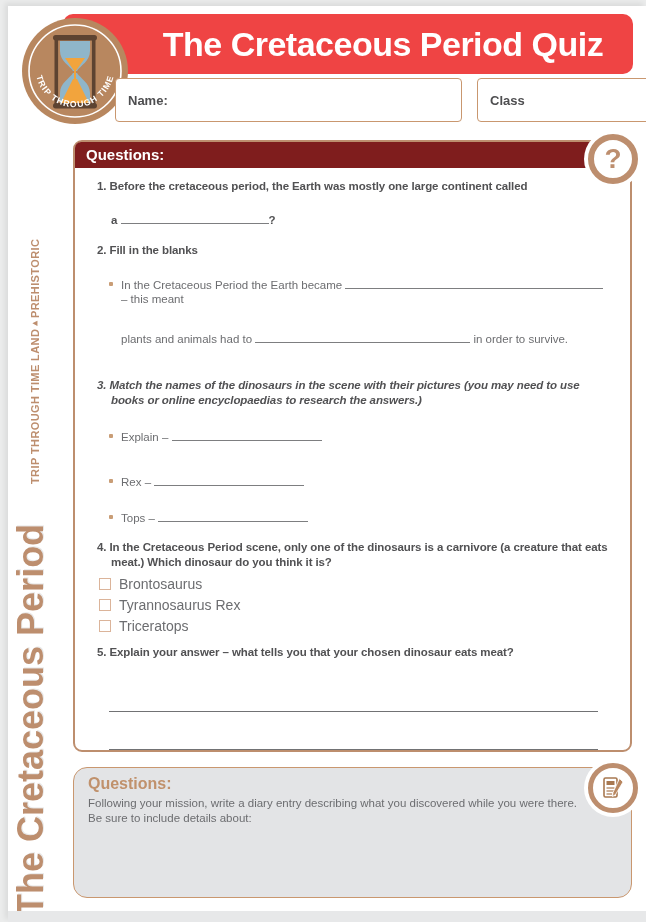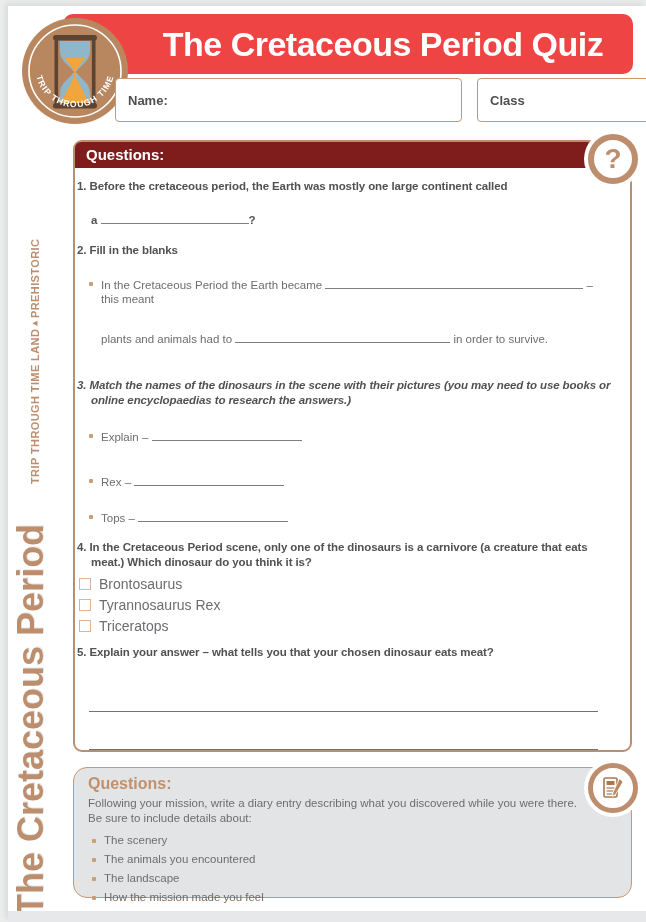--- a/index.html
+++ b/index.html
@@ -54,21 +54,21 @@
   .q-header{
     height:26px;line-height:26px;background:#7f1d1d;border-radius:6px 6px 0 0;
     color:#fff;font-weight:bold;font-size:15px;padding-left:11px;
   }
   .q-badge{
     position:absolute;left:513px;top:-8px;width:38px;height:38px;border-radius:50%;
     background:#fff;border:6px solid #bd8e6e;box-shadow:0 0 0 4px #ffffff;
     display:flex;align-items:center;justify-content:center;
   }
   .q-badge span{color:#bd8e6e;font-size:28px;font-weight:bold;line-height:1;}
-  .q-content{padding:4px 18px 0 2px;}
+  .q-content{padding:4px 18px 0 22px;}
 
   .q{
     font-weight:bold;color:#515153;font-size:11.5px;line-height:14.5px;
     letter-spacing:-0.1px;padding-left:14px;text-indent:-14px;margin:0;
   }
   .blank{display:inline-block;border-bottom:1px solid #7d7e80;height:11px;vertical-align:baseline;}
   .b148{width:148px;} .b258{width:258px;} .b215{width:215px;} .b150{width:150px;}
 
   .answer-row{margin:18px 0 0 14px;font-weight:bold;color:#515153;font-size:11.5px;}
 
@@ -217,26 +217,20 @@
     <div class="rule" style="margin-top:37px;"></div>
 
     <div class="rule" style="margin-top:41px;"></div>
 
   </div>
 </div>
 
 <div class="assignment-box">
   <h2>Questions:</h2>
   <p>Following your mission, write a diary entry describing what you discovered while you were there. Be sure to include details about:</p>
-  <ul>
-    <li><span class="dot"></span><span>The scenery</span></li>
-    <li><span class="dot"></span><span>The animals you encountered</span></li>
-    <li><span class="dot"></span><span>The landscape</span></li>
-    <li><span class="dot"></span><span>How the mission made you feel</span></li>
-  </ul>
 </div>
 
 <div class="a-badge">
   <svg width="26" height="26" viewBox="0 0 26 26">
     <rect x="4" y="3" width="13" height="19" rx="1.5" fill="#ffffff" stroke="#a87850" stroke-width="1.6"></rect>
     <rect x="6.5" y="6" width="8" height="4" fill="#a87850"></rect>
     <line x1="6.5" y1="13" x2="14.5" y2="13" stroke="#a87850" stroke-width="1.2"></line>
     <line x1="6.5" y1="16" x2="14.5" y2="16" stroke="#a87850" stroke-width="1.2"></line>
     <line x1="6.5" y1="19" x2="12" y2="19" stroke="#a87850" stroke-width="1.2"></line>
     <path d="M19.5 3.5 L23 7 L15.5 19.5 L12.5 21.5 L13 17.5 Z" fill="#b8865f" stroke="#ffffff" stroke-width="0.8"></path>

